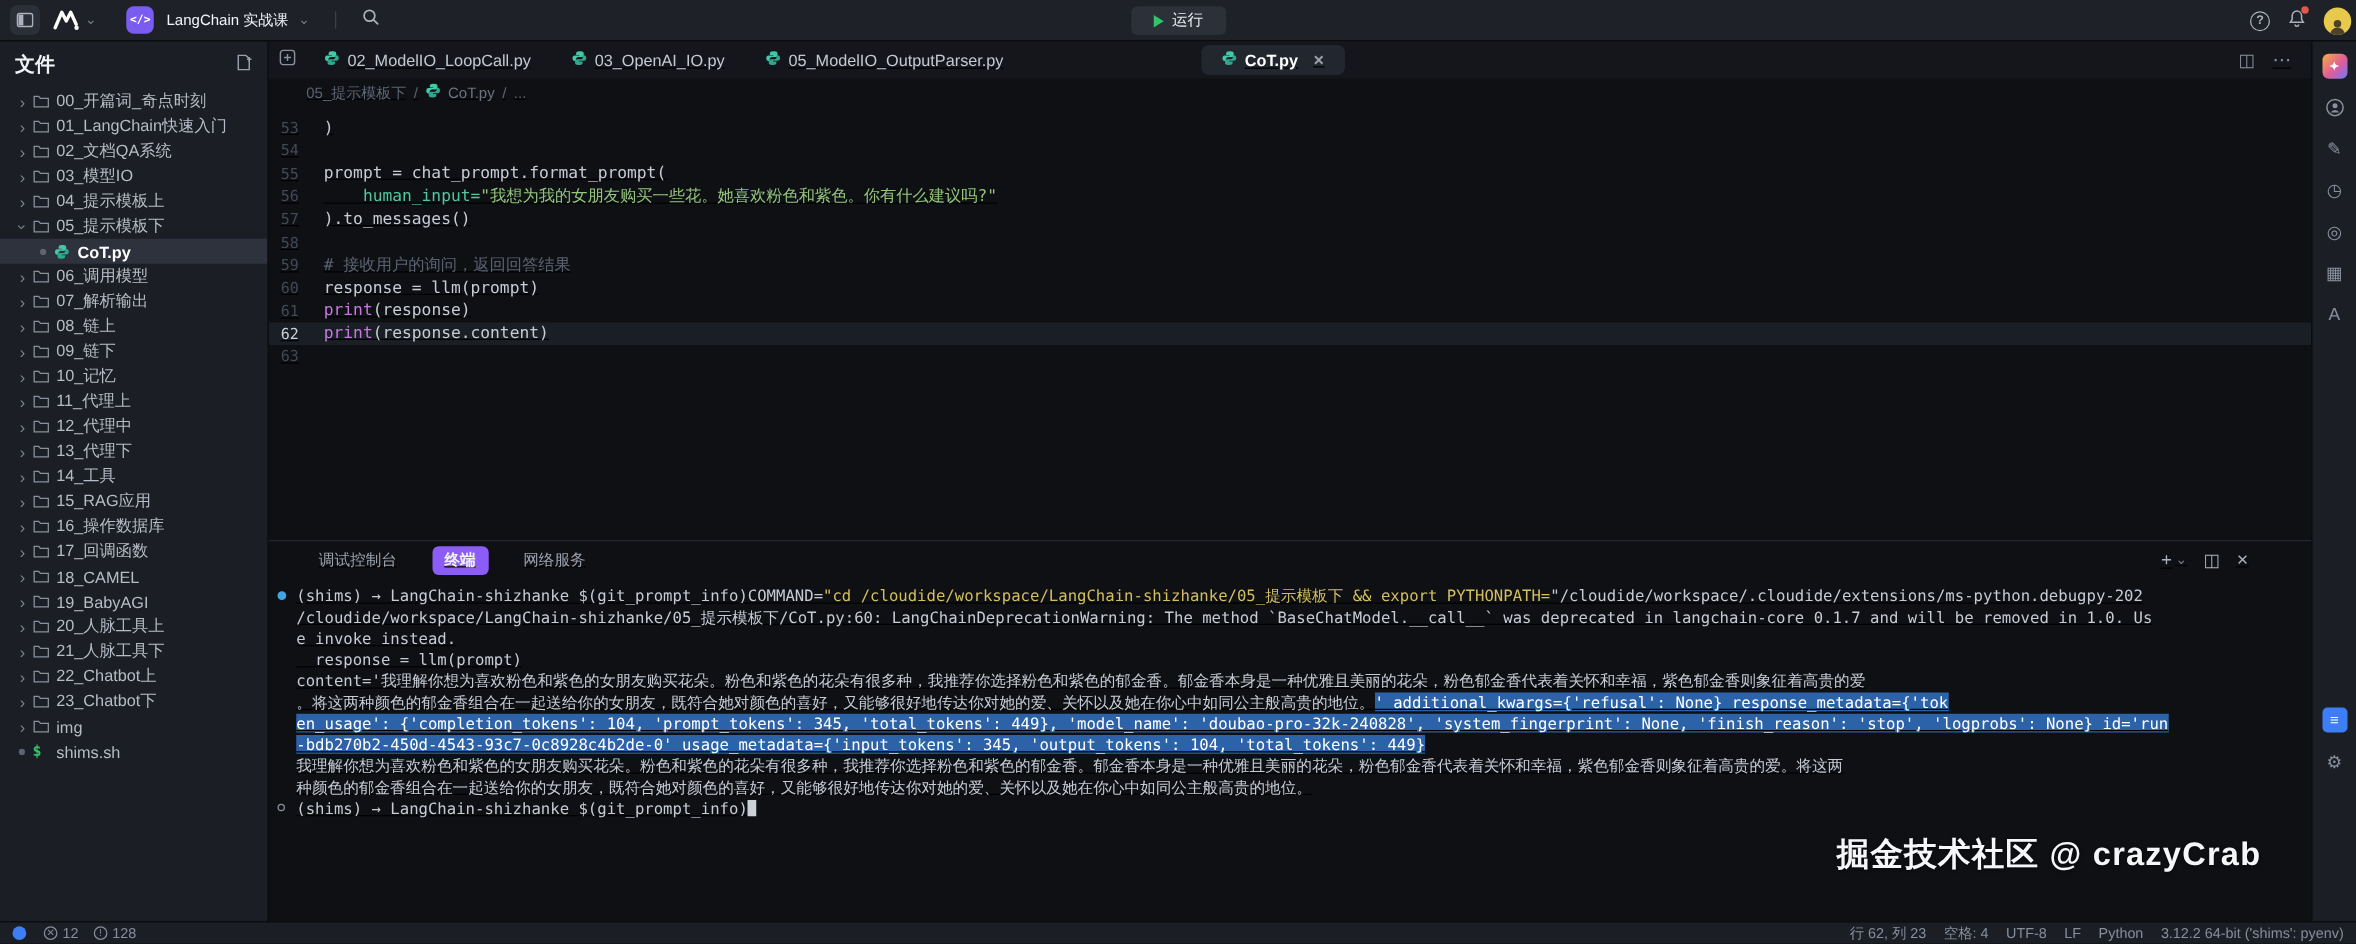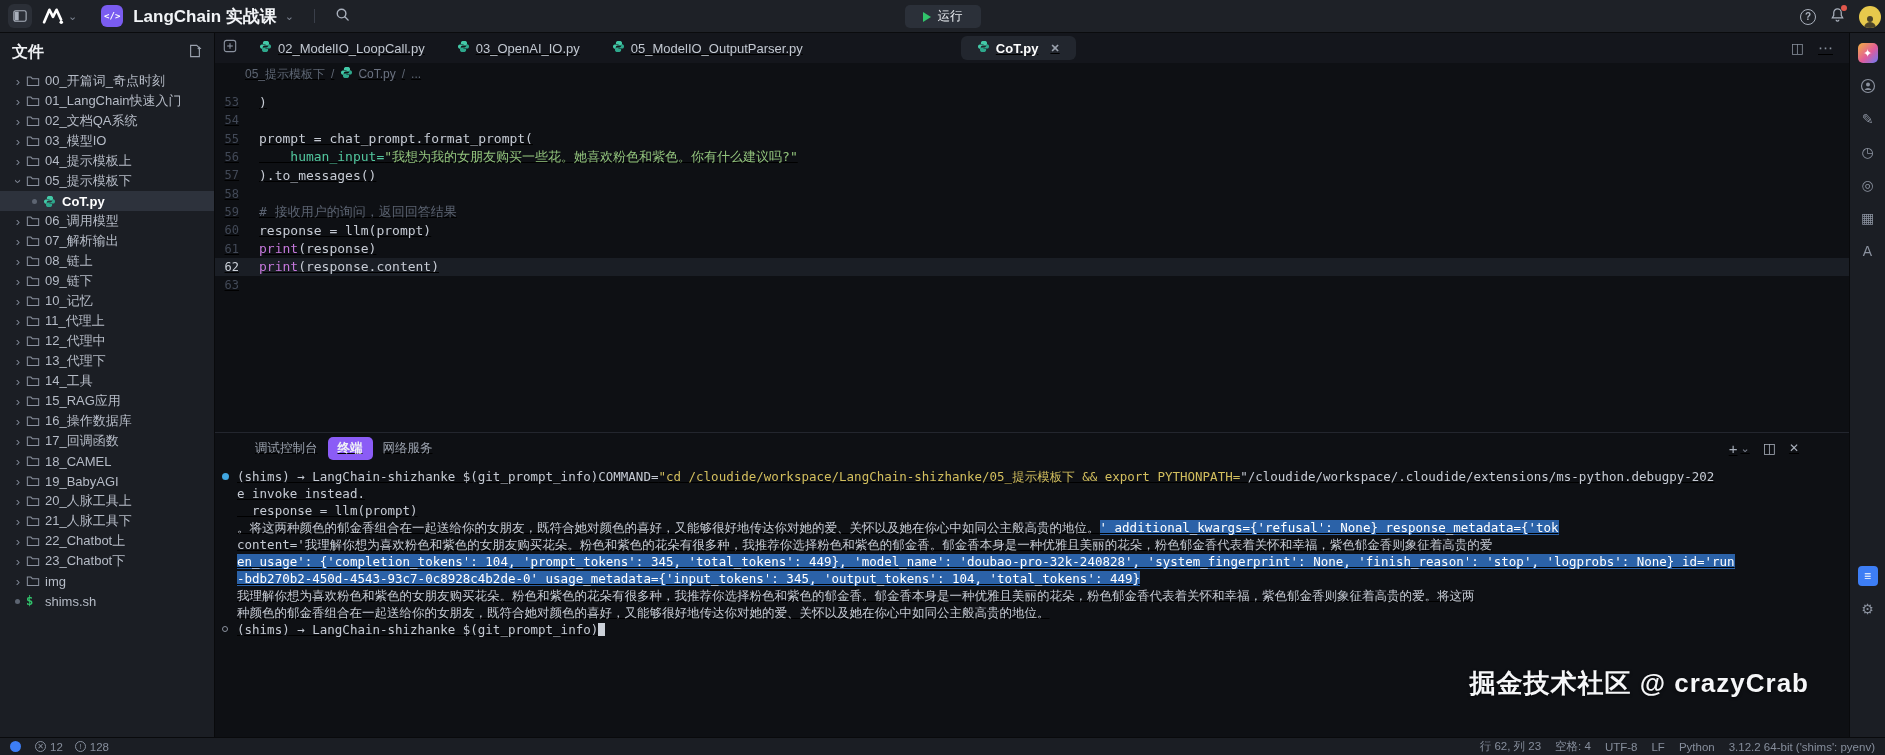--- a/index.html
+++ b/index.html
@@ -9,21 +9,21 @@
 
   
   .topbar { height:33px; flex:none; background:#1e2127; border-bottom:1px solid #0a0b0d;
     display:flex; align-items:center; position:relative; color:#c6cbd4; }
   .tb-left { display:flex; align-items:center; gap:10px; padding-left:8px; }
   .boxbtn { width:24px; height:24px; border-radius:6px; background:#2b2f37; display:flex;
     align-items:center; justify-content:center; }
   .chev { color:#7d8492; font-size:11px; line-height:1; }
   .badge { width:22px; height:22px; border-radius:6px; background:#7a5cf0; color:#fff;
     font:bold 9px "DejaVu Sans Mono",monospace; display:flex; align-items:center; justify-content:center; }
-  .ws-name { font-weight:bold; font-size:17px; color:#f2f4f7; margin-left:2px; }
+  .ws-name { font-weight:normal; font-size:12px; color:#f2f4f7; margin-left:2px; }
   .tb-divider { width:1px; height:14px; background:#3a3f4a; margin:0 10px; }
   .run-btn { position:absolute; left:50%; top:5px; transform:translateX(-50%); height:23px;
     background:#2b3039; border-radius:5px; display:flex; align-items:center; gap:7px;
     padding:0 18px; cursor:pointer; }
   .play { width:0; height:0; border-left:8px solid #31c46b; border-top:5px solid transparent;
     border-bottom:5px solid transparent; }
   .run-label { color:#e8ebef; font-size:12.5px; }
   .tb-right { position:absolute; right:4px; top:0; height:33px; display:flex; align-items:center; gap:14px; }
   .helpicon { width:16px; height:16px; border:1.4px solid #aab1bd; border-radius:50%;
     color:#aab1bd; font-size:10px; font-weight:bold; display:flex; align-items:center; justify-content:center; }
@@ -535,40 +535,41 @@
             <span class="codetext"><span class="c-kw">print</span><span class="c-d">(response.content)</span></span>
           </div>
           <div class="code-line">
             <span class="ln">63</span>
             <span class="codetext"></span>
           </div>
         </div>
 
       <div class="panel">
         <div class="panel-header">
-          <span id="ptabs" style="display:flex;gap:0">
+          <span id="ptabs" style="display:flex;gap:18px">
               <span class="ptab">调试控制台</span>
               <span class="ptab active">终端</span>
               <span class="ptab">网络服务</span>
             </span>
           <div class="panel-actions">
             <span style="display:flex;align-items:center;gap:3px">
               <span style="font-size:15px">+</span>
               <span class="chev">⌄</span>
             </span>
             <span style="font-size:14px">◫</span>
             <span style="font-size:12px">✕</span>
           </div>
         </div>
         <div class="terminal" id="terminal">
             <div class="t-line"><span class="bullet filled"></span><span class="t-d">(shims) → LangChain-shizhanke $(git_prompt_info)COMMAND=</span><span class="t-y">"cd /cloudide/workspace/LangChain-shizhanke/05_提示模板下 &amp;&amp; export PYTHONPATH=</span><span class="t-d">"/cloudide/workspace/.cloudide/extensions/ms-python.debugpy-202</span></div>
+            <div class="t-line"><span class="t-d">/cloudide/workspace/LangChain-shizhanke/05_提示模板下/CoT.py:60: LangChainDeprecationWarning: The method `BaseChatModel.__call__` was deprecated in langchain-core 0.1.7 and will be removed in 1.0. Us</span></div>
             <div class="t-line"><span class="t-d">e invoke instead.</span></div>
             <div class="t-line"><span class="t-d">  response = llm(prompt)</span></div>
+            <div class="t-line"><span class="t-d">content='我理解你想为喜欢粉色和紫色的女朋友购买花朵。粉色和紫色的花朵有很多种，我推荐你选择粉色和紫色的郁金香。郁金香本身是一种优雅且美丽的花朵，粉色郁金香代表着关怀和幸福，紫色郁金香则象征着高贵的爱</span></div>
             <div class="t-line"><span class="t-d">。将这两种颜色的郁金香组合在一起送给你的女朋友，既符合她对颜色的喜好，又能够很好地传达你对她的爱、关怀以及她在你心中如同公主般高贵的地位。</span><span class="t-d tsel">' additional_kwargs={'refusal': None} response_metadata={'tok</span></div>
-            <div class="t-line"><span class="t-d">content='我理解你想为喜欢粉色和紫色的女朋友购买花朵。粉色和紫色的花朵有很多种，我推荐你选择粉色和紫色的郁金香。郁金香本身是一种优雅且美丽的花朵，粉色郁金香代表着关怀和幸福，紫色郁金香则象征着高贵的爱</span></div>
             <div class="t-line"><span class="t-d tsel">en_usage': {'completion_tokens': 104, 'prompt_tokens': 345, 'total_tokens': 449}, 'model_name': 'doubao-pro-32k-240828', 'system_fingerprint': None, 'finish_reason': 'stop', 'logprobs': None} id='run</span></div>
             <div class="t-line"><span class="t-d tsel">-bdb270b2-450d-4543-93c7-0c8928c4b2de-0' usage_metadata={'input_tokens': 345, 'output_tokens': 104, 'total_tokens': 449}</span></div>
             <div class="t-line"><span class="t-d">我理解你想为喜欢粉色和紫色的女朋友购买花朵。粉色和紫色的花朵有很多种，我推荐你选择粉色和紫色的郁金香。郁金香本身是一种优雅且美丽的花朵，粉色郁金香代表着关怀和幸福，紫色郁金香则象征着高贵的爱。将这两</span></div>
             <div class="t-line"><span class="t-d">种颜色的郁金香组合在一起送给你的女朋友，既符合她对颜色的喜好，又能够很好地传达你对她的爱、关怀以及她在你心中如同公主般高贵的地位。</span></div>
             <div class="t-line"><span class="bullet hollow"></span><span class="t-d">(shims) → LangChain-shizhanke $(git_prompt_info)</span><span class="cursor"></span></div>
           </div>
         <div class="watermark">掘金技术社区 @ crazyCrab</div>
       </div>
     </div>
 

